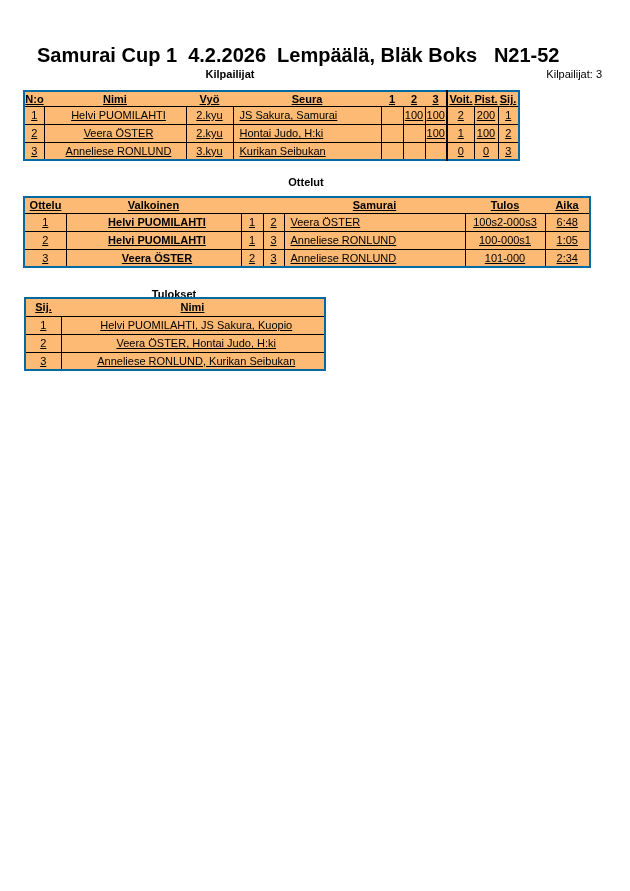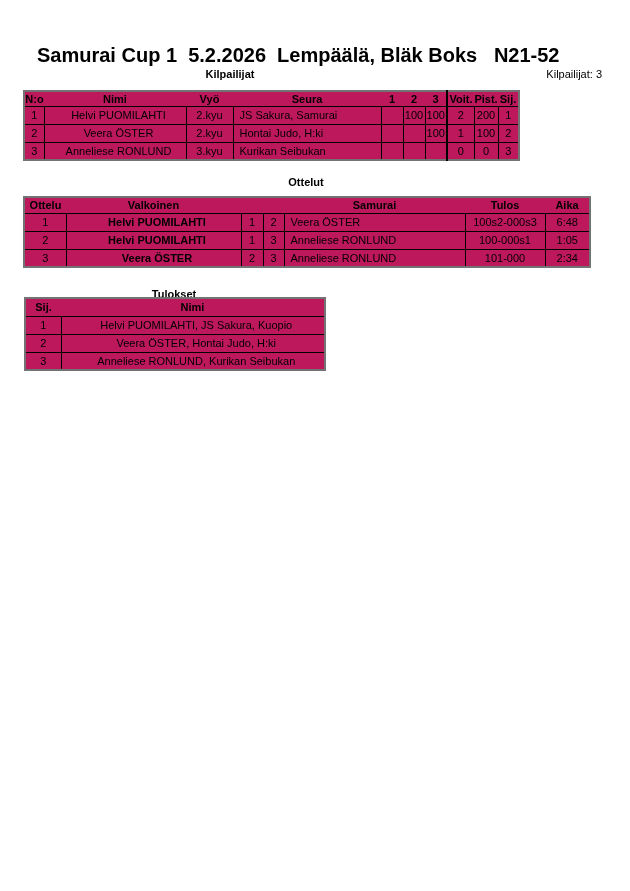--- a/index.html
+++ b/index.html
@@ -24,22 +24,23 @@
   #sub-kilpailijat { left: 23px; width: 414px; top: 68px; }
   #sub-ottelut    { left: 23px; width: 566px; top: 176px; }
   #sub-tulokset   { left: 24px; width: 300px; top: 288px; }
   .competitor-count {
     position: absolute; top: 69px; left: 472px; width: 130px;
     text-align: right; font-size: 11px; line-height: 11px;
   }
   table.grid {
     position: absolute;
     border-collapse: collapse; table-layout: fixed;
-    border: 2px solid #737373;
-    background: #be185d;
+    border: 2px solid #0369a1;
+    background: #fdba74;
+    text-decoration: underline;
   }
   table.grid th, table.grid td {
     font-size: 11px; line-height: 12px;
     padding: 0; overflow: hidden; white-space: nowrap;
     vertical-align: middle;
   }
   table.grid thead th {
     border: 0; border-bottom: 1px solid #000;
     font-weight: bold; text-align: center;
   }
@@ -56,21 +57,21 @@
   #t-ottelut tbody tr { height: 18px; }
   #t-tulokset { left: 24px; top: 297px; width: 300px; }
   #t-tulokset thead tr { height: 18px; }
   #t-tulokset tbody tr { height: 18px; }
 </style>
 </head>
 <body>
 
 <div>
 
-  <div class="doc-title">Samurai Cup 1  5.2.2026  Lempäälä, Bläk Boks   N21-52</div>
+  <div class="doc-title">Samurai Cup 1  4.2.2026  Lempäälä, Bläk Boks   N21-52</div>
 
   <div class="section-title" id="sub-kilpailijat">Kilpailijat</div>
   <div class="competitor-count">Kilpailijat: 3</div>
 
   <table class="grid" id="t-kilpailijat">
     <colgroup>
       <col style="width:20px">
         <col style="width:142px">
         <col style="width:47px">
         <col style="width:148px">

